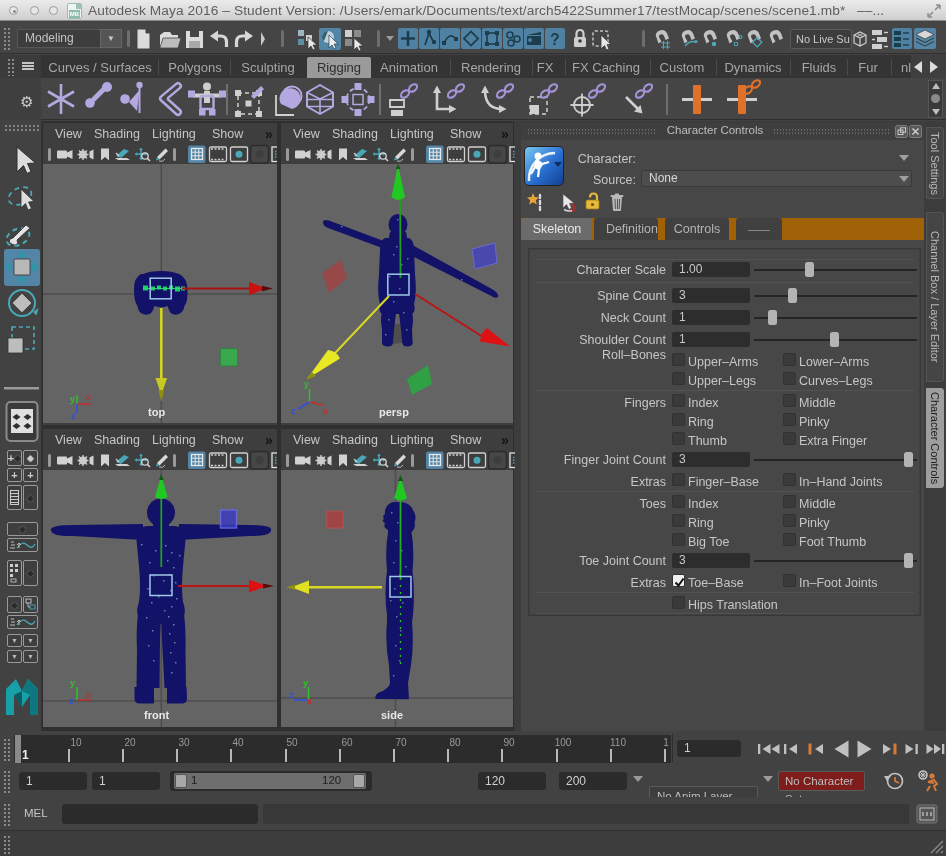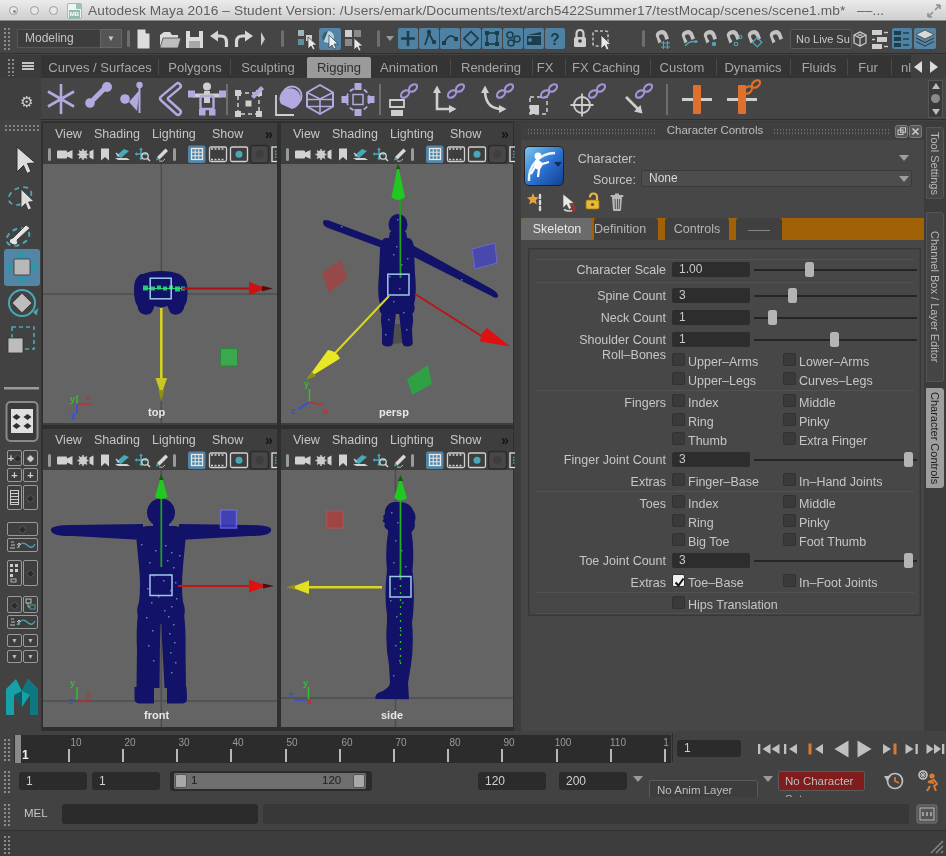--- a/index.html
+++ b/index.html
@@ -908,21 +908,21 @@
         <g fill="#b8b8b8" transform="translate(9,0)">
           <path d="M80 6 L90 6 L89 19 Q89 20 88 20 L82 20 Q81 20 81 19 Z"></path>
           <rect x="78.5" y="4" width="13" height="2" rx="1"></rect>
           <rect x="83" y="2.5" width="4" height="2"></rect>
           <path d="M83 8 L83.4 18 M85.5 8 L85.5 18 M87.6 8 L87.2 18" stroke="#474747" stroke-width="0.9"></path>
         </g>
       </svg>
 
       <div class="abs" style="left:0;top:95px;width:403px;height:22px;background:#a16207;">
         <div class="abs" style="left:1px;top:0;width:70px;height:22px;background:#6b6b6b;border-radius:3px 3px 0 0;color:#e8e8e8;font-size:12.5px;text-align:center;line-height:22px;">Skeleton</div>
-        <div class="abs" style="left:73px;top:0;width:64px;height:22px;background:#404040;border-radius:3px 3px 0 0;color:#b4b4b4;font-size:12.5px;text-align:left;line-height:22px;">Definition</div>
+        <div class="abs" style="left:73px;top:0;width:64px;height:22px;background:#404040;border-radius:3px 3px 0 0;color:#b4b4b4;font-size:12.5px;text-align:right;line-height:22px;">Definition</div>
         <div class="abs" style="left:144px;top:0;width:64px;height:22px;background:#404040;border-radius:3px 3px 0 0;color:#b4b4b4;font-size:12.5px;text-align:center;line-height:22px;">Controls</div>
         <div class="abs" style="left:215px;top:0;width:46px;height:22px;background:#404040;border-radius:3px 3px 0 0;color:#9a9a9a;font-size:11px;text-align:center;line-height:22px;">——</div>
       </div>
 
       <div class="abs" style="left:7px;top:125px;width:393px;height:368px;border:1px solid #383838;box-shadow:inset 0 0 0 1px #404040;">
         <div class="ccsep" style="top:10px;"></div>
         <div class="cclabel" style="left:0px;top:14px;width:137px;">Character Scale</div>
         <div class="ccfield" style="top:13px;">1.00</div>
         <div class="ccslider" style="top:13px;">
             <div class="track"></div>
@@ -1089,21 +1089,21 @@
     <div class="abs" style="left:170px;top:7px;width:202px;height:20px;background:#2b2b2b;border-radius:3px;">
       <div class="abs" style="left:4px;top:2px;width:192px;height:16px;background:#6e6e6e;border-radius:2px;"></div>
       <div class="abs" style="left:5px;top:3px;width:12px;height:14px;background:#a8a8a8;border-radius:2px;border:1px solid #555;"></div>
       <div class="abs" style="left:183px;top:3px;width:12px;height:14px;background:#a8a8a8;border-radius:2px;border:1px solid #555;"></div>
       <div class="abs" style="left:21px;top:3px;color:#1e1e1e;font-size:11.5px;">1</div>
       <div class="abs" style="left:152px;top:3px;color:#1e1e1e;font-size:11.5px;">120</div>
     </div>
     <div class="abs field" style="left:478px;top:8px;width:68px;height:18px;line-height:18px;">120</div>
     <div class="abs field" style="left:559px;top:8px;width:68px;height:18px;line-height:18px;">200</div>
     <div class="abs" style="left:633px;top:12px;width:0;height:0;border-left:5px solid transparent;border-right:5px solid transparent;border-top:6px solid #9a9a9a;"></div>
-    <div class="abs" style="left:649px;top:16px;width:109px;height:20px;background:#3d3d3d;border:1px solid #5a5a5a;border-radius:2px;color:#bdbdbd;font-size:11.5px;line-height:18px;padding-left:7px;">No Anim Layer</div>
+    <div class="abs" style="left:649px;top:22px;width:109px;height:20px;background:#3d3d3d;border:1px solid #5a5a5a;border-radius:2px;color:#bdbdbd;font-size:11.5px;line-height:18px;padding-left:7px;">No Anim Layer</div>
     <div class="abs" style="left:763px;top:12px;width:0;height:0;border-left:5px solid transparent;border-right:5px solid transparent;border-top:6px solid #9a9a9a;"></div>
     <div class="abs" style="left:778px;top:7px;width:87px;height:20px;background:#7f1d1d;border:1px solid #5a5a5a;border-radius:2px;color:#bdbdbd;font-size:11.5px;line-height:18px;padding-left:6px;">No Character Set</div>
     <svg class="abs" style="left:884px;top:6px;" width="60" height="23" viewBox="0 0 60 23">
       <circle cx="11" cy="11" r="7.5" fill="none" stroke="#c0c0c0" stroke-width="1.7"></circle>
       <path d="M3 11 L0 6 L7 6 Z" fill="#c0c0c0"></path>
       <path d="M11 7 L11 11 L15 13" stroke="#d87a33" stroke-width="1.8" fill="none"></path>
       <g transform="translate(34,0)">
         <circle cx="5" cy="5" r="4" fill="none" stroke="#c0c0c0" stroke-width="1.6"></circle>
         <path d="M5 1 L5 9 M1 5 L9 5 M2 2 L8 8 M8 2 L2 8" stroke="#c0c0c0" stroke-width="1"></path>
         <circle cx="14" cy="6" r="2.6" fill="#d87a33"></circle>

